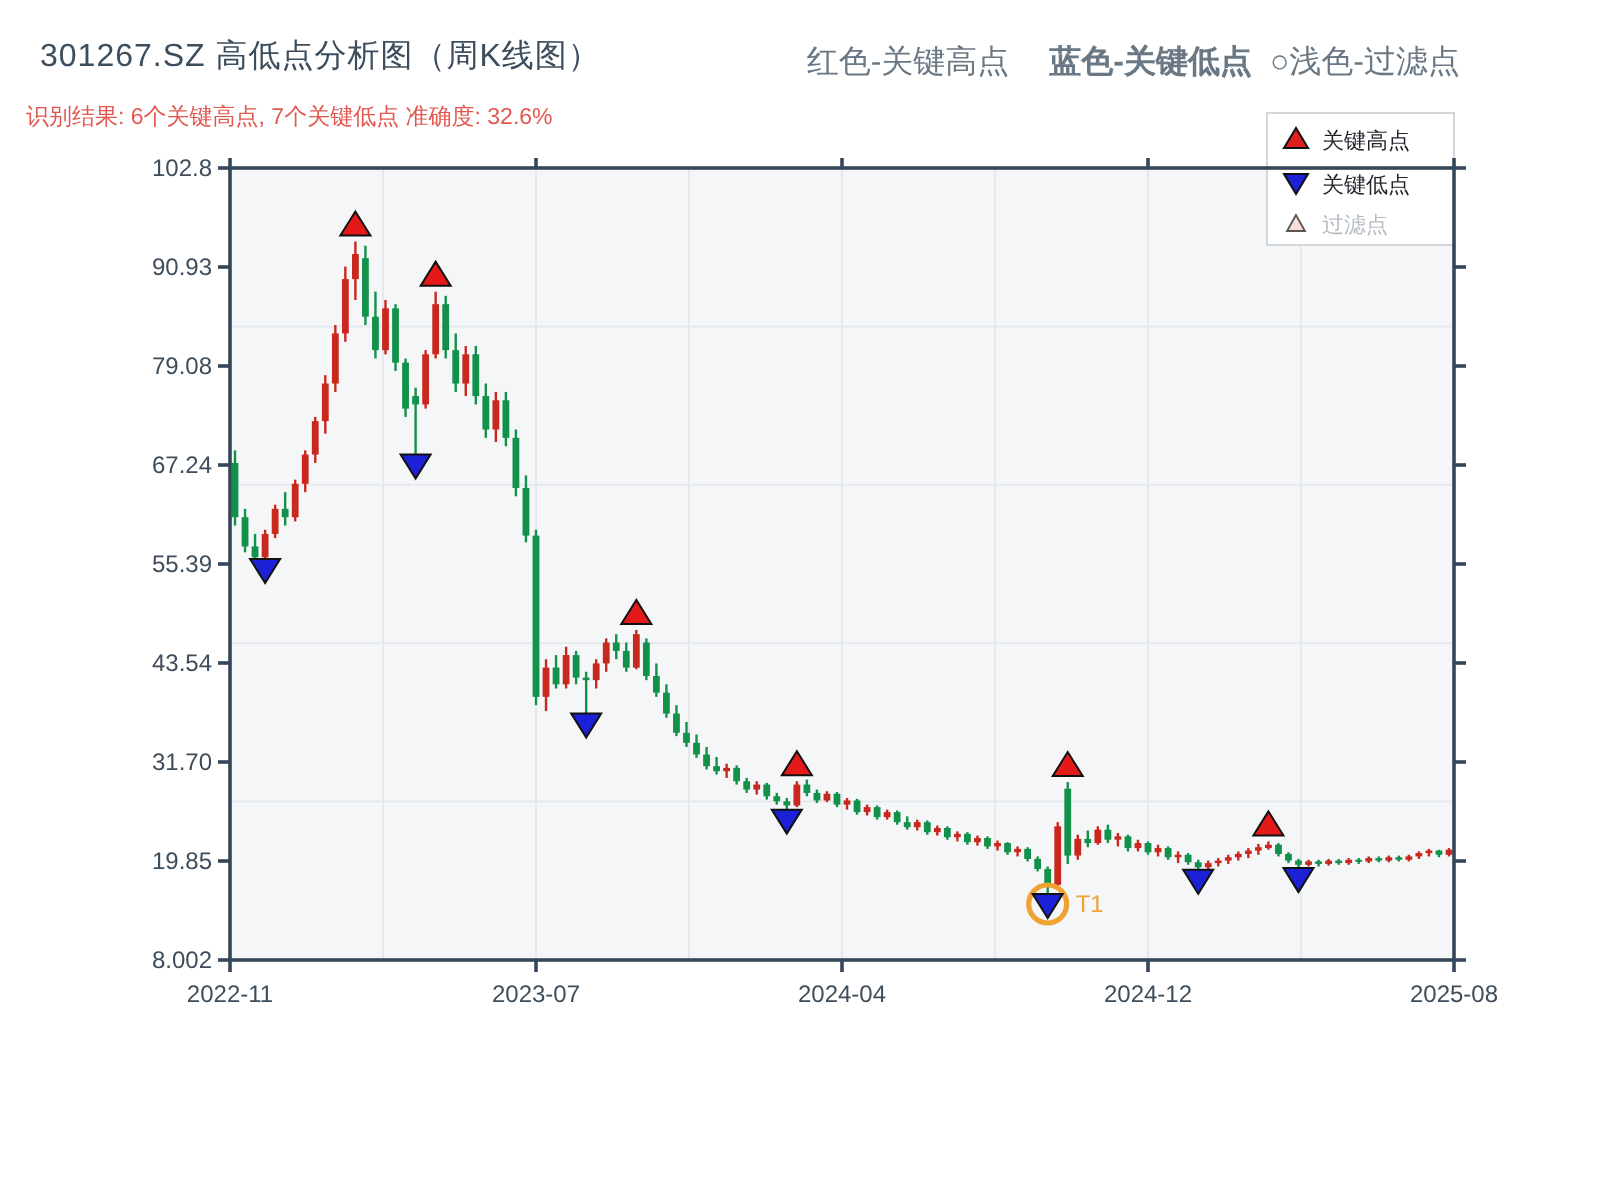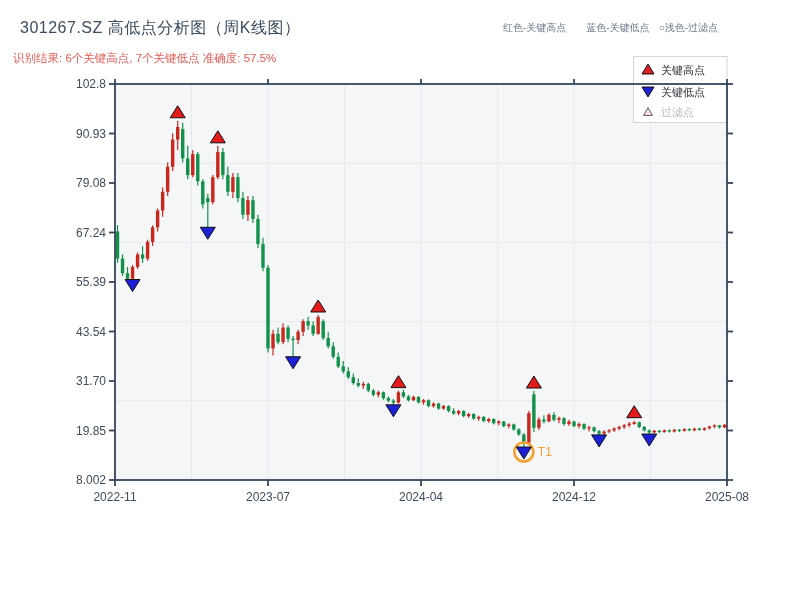--- a/index.html
+++ b/index.html
@@ -1,39 +1,39 @@
 <!DOCTYPE html>
 <html><head>
 <meta charset="utf-8">
 <style>
   html,body{margin:0;padding:0;background:#ffffff;}
   .page{position:relative;width:800px;height:600px;background:#ffffff;overflow:hidden;
         font-family:"Liberation Sans","DejaVu Sans",sans-serif;}
   .hdr-title{position:absolute;left:20px;top:18px;font-size:16px;font-weight:400;
              color:#3c4d5e;letter-spacing:0.5px;z-index:3;}
-  .color-key{position:absolute;top:21px;right:82px;display:flex;align-items:center;
-             font-size:10px;color:#6a7885;z-index:3;}
+  .color-key{position:absolute;top:21px;right:70px;display:flex;align-items:center;
+             font-size:16px;color:#6a7885;z-index:3;}
   .color-key .k1{margin-right:20px;}
-  .color-key .k2{margin-right:9px;}
+  .color-key .k2{margin-right:9px;font-weight:bold;}
   .sub-red{position:absolute;left:13px;top:51px;font-size:11.5px;color:#e25850;z-index:3;}
   .sub-gray{position:absolute;left:13px;top:67px;font-size:11.5px;color:#a9b1b8;z-index:3;}
   #chart{position:absolute;left:0;top:0;width:800px;height:600px;z-index:1;}
   svg text{font-family:"Liberation Sans","DejaVu Sans",sans-serif;}
 </style>
 </head>
 <body>
 
 <div class="page">
   <div class="hdr-title">301267.SZ 高低点分析图（周K线图）</div>
   <div class="color-key">
     <span class="k1">红色-关键高点</span>
     <span class="k2">蓝色-关键低点</span>
     <span class="k3">○浅色-过滤点</span>
   </div>
-  <div class="sub-red">识别结果: 6个关键高点, 7个关键低点  准确度: 57.5%</div>
+  <div class="sub-red">识别结果: 6个关键高点, 7个关键低点  准确度: 32.6%</div>
   <div id="chart"><svg width="800" height="600" viewBox="0 0 800 600">
         <rect x="115" y="84" width="612" height="396" fill="#f5f6f8"></rect>
         <g stroke="#e6e9ec" stroke-width="1">
           <line x1="115" y1="163.2" x2="727" y2="163.2"></line>
           <line x1="115" y1="242.4" x2="727" y2="242.4"></line>
           <line x1="115" y1="321.6" x2="727" y2="321.6"></line>
           <line x1="115" y1="400.8" x2="727" y2="400.8"></line>
           <line x1="191.5" y1="84" x2="191.5" y2="480"></line>
           <line x1="268" y1="84" x2="268" y2="480"></line>
           <line x1="344.5" y1="84" x2="344.5" y2="480"></line>

